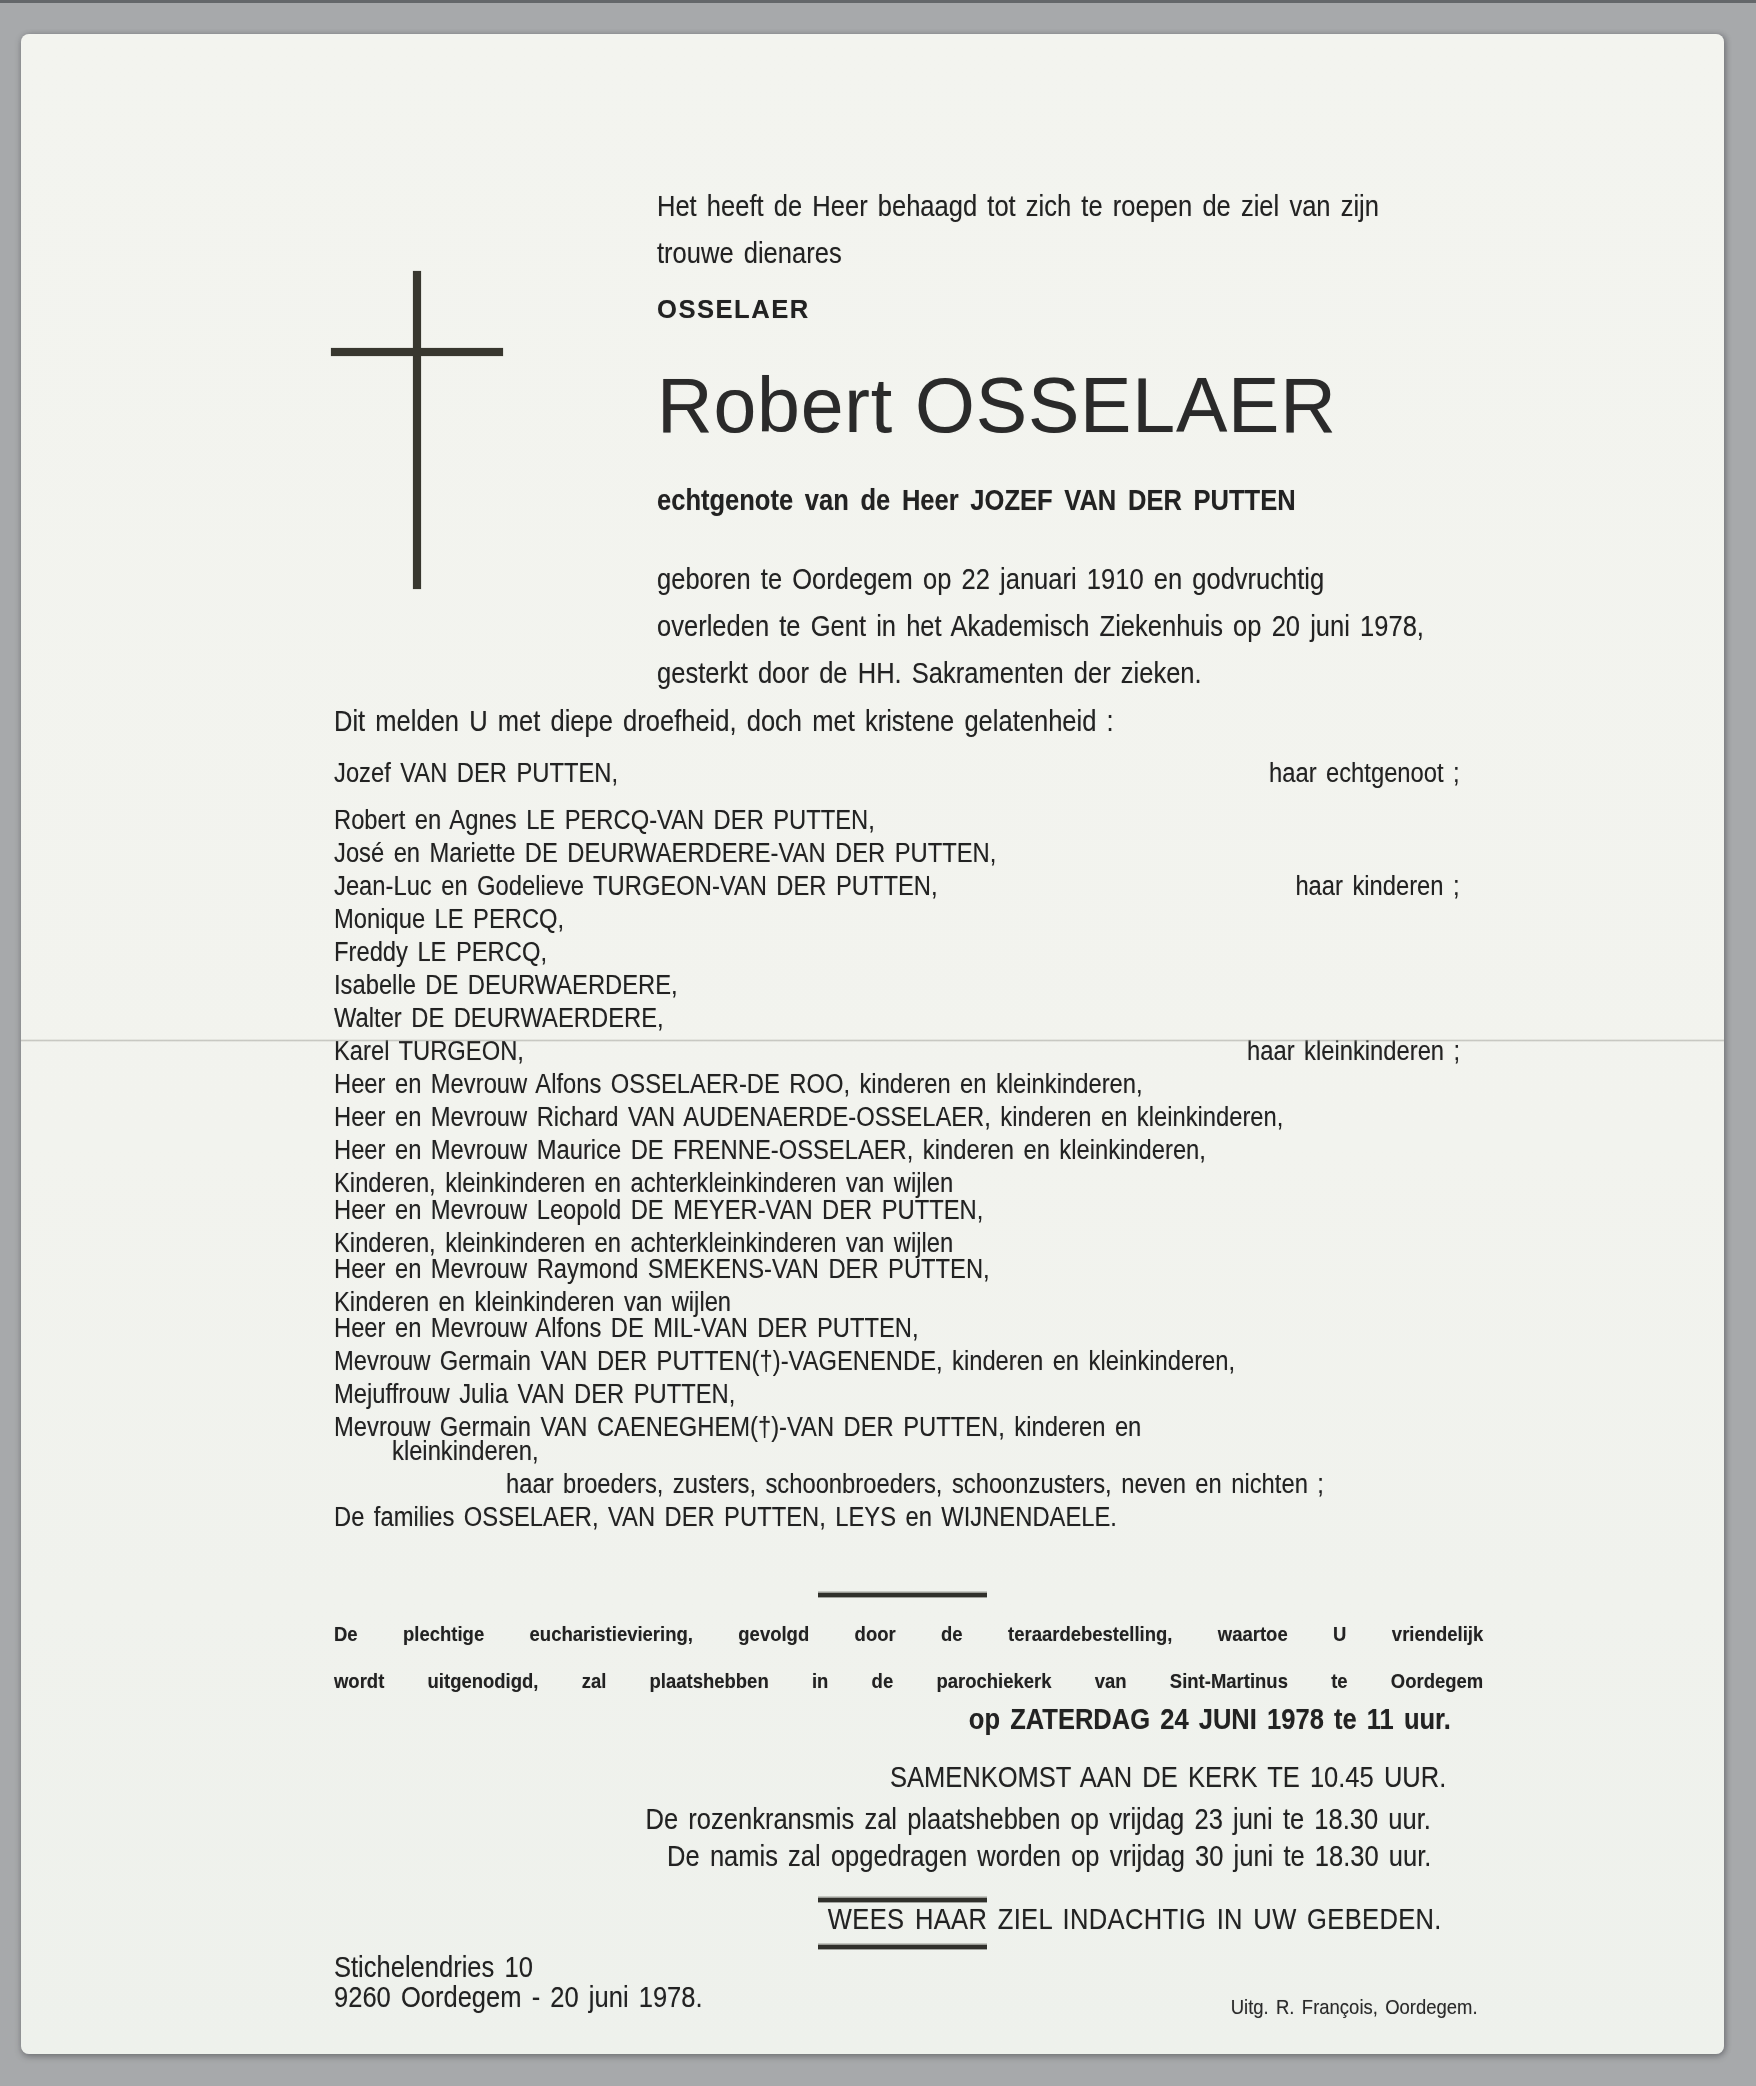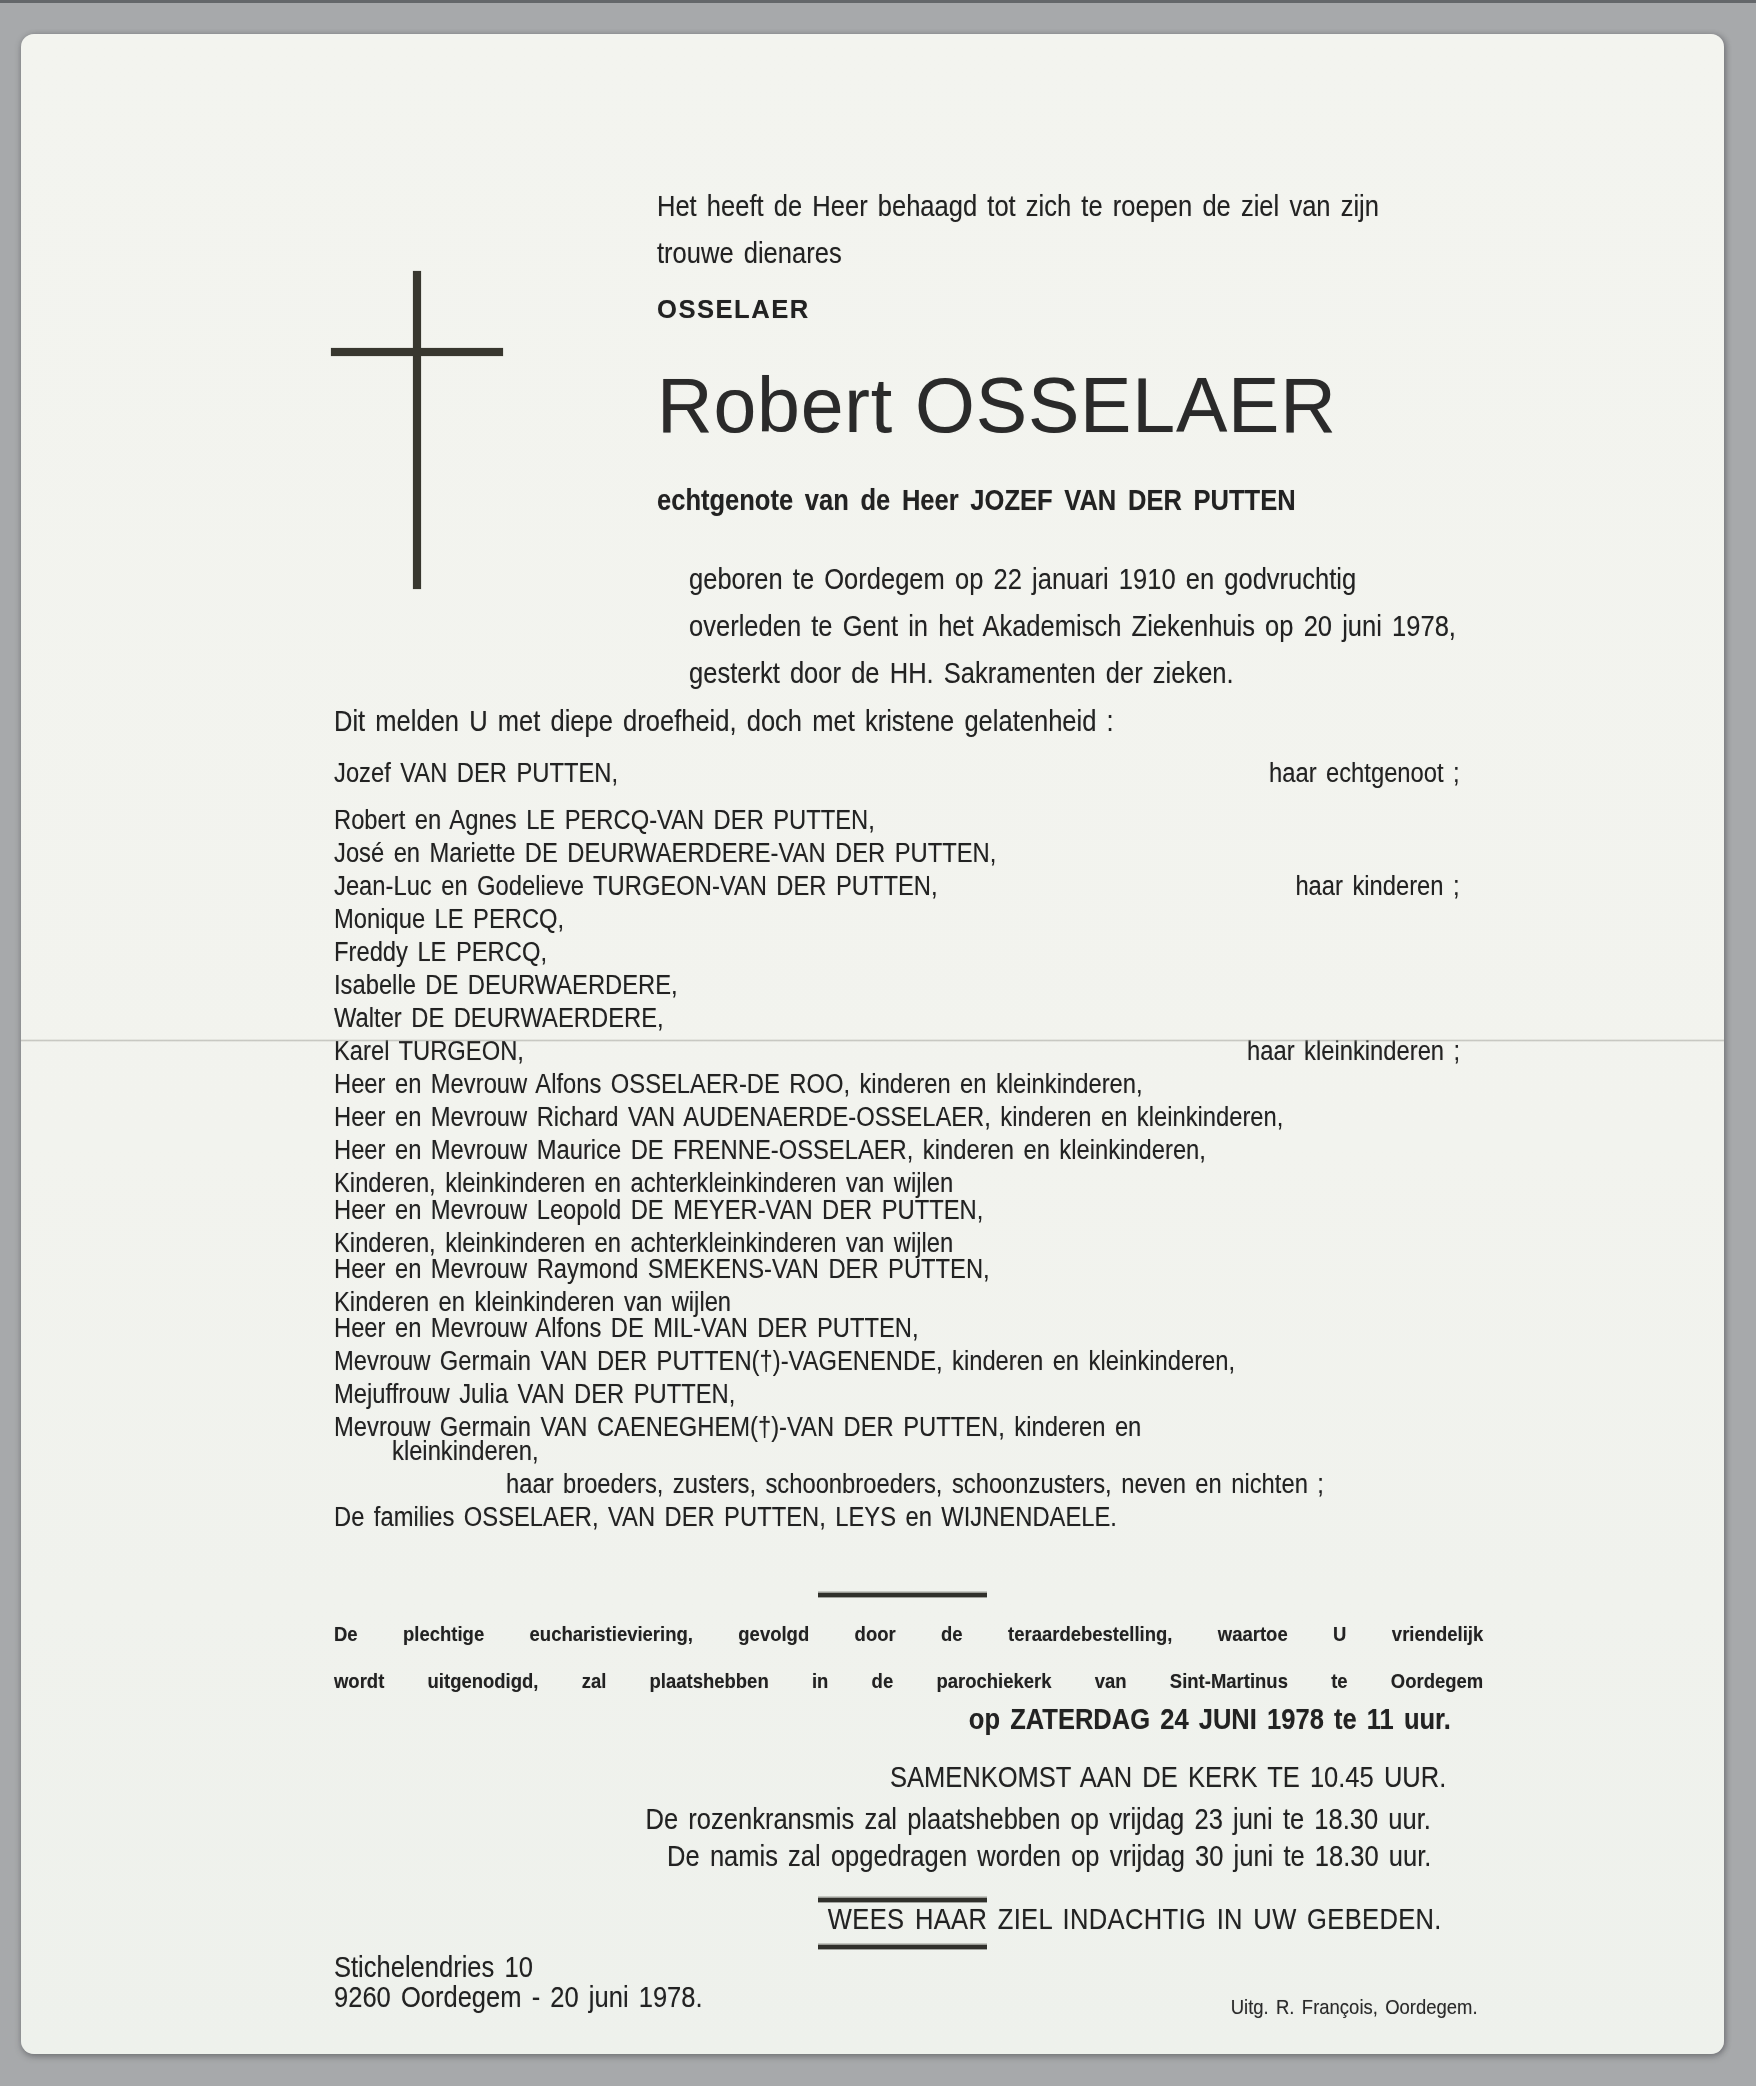--- a/index.html
+++ b/index.html
@@ -7,42 +7,42 @@
     width:1757px;height:2087px;position:relative;overflow:hidden;
     background:#a7a9ab;
     font-family:"Liberation Sans","DejaVu Sans",sans-serif;
     color:#222222;
   }
   .bed-top-line{position:absolute;top:0;left:0;right:0;height:3px;background:#64676a;}
   .paper{
     position:absolute;left:21px;top:34px;width:1703px;height:2020px;
     background:linear-gradient(180deg,#f3f4ef 0%,#f2f3ee 55%,#eef1ec 100%);
     box-shadow:0 2.3px 6.8px rgba(50,50,55,.35), 2.3px 0 5.3px rgba(80,80,85,.28);
-    border-radius:13px;
+    border-radius:8px;
   }
   .paper *{text-shadow:0 0 0.8px rgba(35,35,35,.35);}
   .abs{position:absolute;}
 
   
   .cx{display:inline-block;transform:scaleX(.88);transform-origin:0 50%;white-space:nowrap;word-spacing:.12em;}
   .cxc{display:inline-block;transform:scaleX(.88);transform-origin:50% 50%;white-space:nowrap;word-spacing:.12em;}
   .cxr{display:inline-block;transform:scaleX(.88);transform-origin:100% 50%;white-space:nowrap;word-spacing:.12em;}
 
   .intro{left:636px;top:149px;font-size:29px;}
   .intro .line{height:47px;line-height:47px;}
 
   .cross-v{left:392px;top:237px;width:7.5px;height:318px;background:#38372f;box-shadow:0 0 0.8px rgba(56,55,47,.8);}
   .cross-h{left:310px;top:314px;width:172px;height:7.5px;background:#38372f;box-shadow:0 0 0.8px rgba(56,55,47,.8);}
 
   .salutation{left:636px;top:261px;font-size:25.6px;font-weight:700;letter-spacing:1.5px;}
   .deceased-name{left:636px;top:327px;font-size:77px;font-weight:400;letter-spacing:0.8px;color:#2a2a2a;margin:0;}
   .spouse{left:636px;top:450px;font-size:29px;font-weight:700;}
   .spouse .cx{word-spacing:.18em;}
 
-  .vitals{left:636px;top:522px;font-size:29px;margin-left:32px;}
+  .vitals{left:636px;top:522px;font-size:29px;}
   .vitals .line{height:47px;line-height:47px;}
 
   .announce{left:313px;top:671px;font-size:29px;height:33px;line-height:33px;}
 
   .family{left:313px;top:723px;width:1150px;font-size:27px;}
   .row{position:relative;height:33px;line-height:33px;}
   .row.gap{margin-bottom:14.3px;}
   .row.tight{margin-top:-6.8px;}
   .row.cont{margin-top:-9px;}
   .row.ind1{padding-left:58px;}

